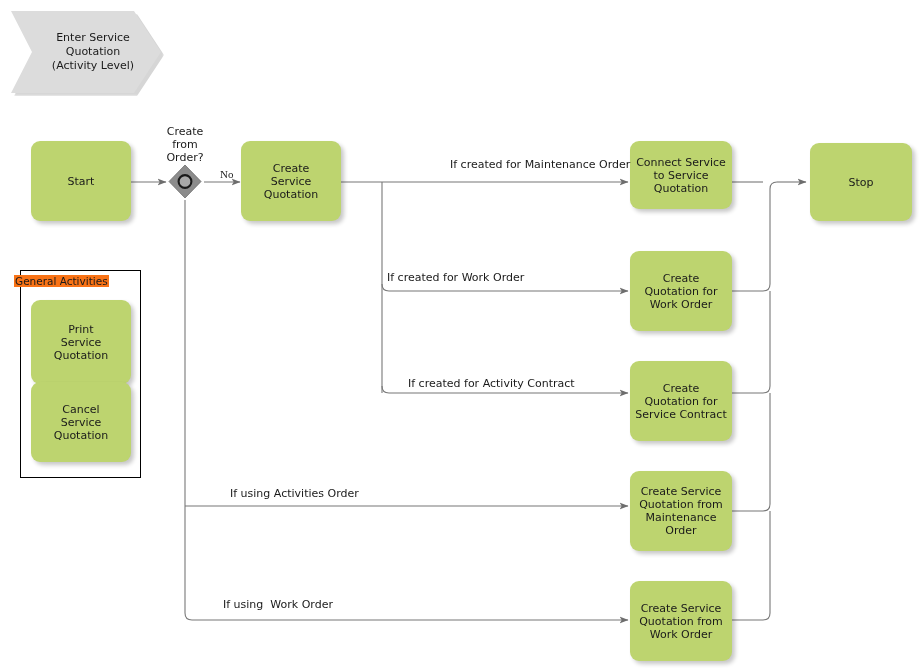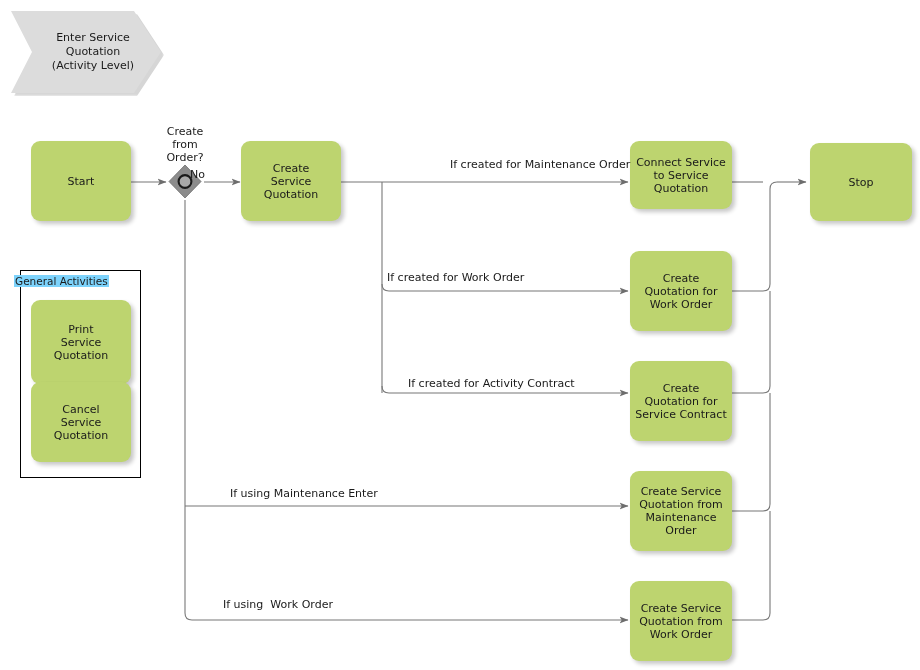--- a/index.html
+++ b/index.html
@@ -69,21 +69,21 @@
   .group-box {
     position: absolute;
     box-sizing: border-box;
     border: 1px solid #000000;
     background: transparent;
   }
   .group-label {
     position: absolute;
     font-size: 10.5px;
     color: #1a1a1a;
-    background: #7dd3fc;
+    background: #f97316;
     padding: 0 1px;
     white-space: nowrap;
   }
   .edge-label {
     position: absolute;
     font-size: 11px;
     color: #1a1a1a;
     white-space: pre;
     background: transparent;
   }
@@ -153,21 +153,21 @@
   <div class="diamond-label" style="left:155px; top:125px; width:60px;">Create
 from
 Order?</div>
   <div class="diamond-wrap" style="left:167px; top:164px;">
     <svg width="36" height="36" viewBox="0 0 36 36">
       <path d="M19.4,2.6 L34.4,17.6 L19.4,32.6 L4.4,17.6 Z" fill="#b9b9b9" opacity="0.55"></path>
       <path d="M18,1 L34,17.5 L18,34 L2,17.5 Z" fill="#8c8c8c" stroke="#6f6f6f" stroke-width="0.8"></path>
       <circle cx="18" cy="17.5" r="6.4" fill="#a8a8a8" stroke="#1a1a1a" stroke-width="2.1"></circle>
     </svg>
   </div>
-  <div class="edge-label" style="left:190px; top:168px;">No</div>
+  <div class="edge-label" style="left:220px; top:168px;font-family:Liberation Serif, serif;">No</div>
 
   <div class="node" style="left:241px; top:141px; width:100px; height:80px;">Create
 Service
 Quotation</div>
 
   <div class="node" style="left:630px; top:141px; width:102px; height:68px;">Connect Service
 to Service
 Quotation</div>
 
   <div class="node" style="left:630px; top:251px; width:102px; height:80px;">Create
@@ -188,21 +188,21 @@
 Work Order</div>
 
   <div class="node" style="left:810px; top:143px; width:102px; height:78px;">Stop</div>
 
   <div class="edge-label" style="left:430px; top:158px;margin-left:20px;">If created for Maintenance Order</div>
 
   <div class="edge-label" style="left:387px; top:271px;">If created for Work Order</div>
 
   <div class="edge-label" style="left:408px; top:377px;">If created for Activity Contract</div>
 
-  <div class="edge-label" style="left:230px; top:487px;">If using Maintenance Enter</div>
+  <div class="edge-label" style="left:230px; top:487px;">If using Activities Order</div>
 
   <div class="edge-label" style="left:223px; top:598px;">If using  Work Order</div>
 
   <div class="group-box" style="left:20px; top:270px; width:121px; height:208px;"></div>
   <div class="group-label" style="left:14px; top:275px;">General Activities</div>
 
   <div class="node" style="left:31px; top:300px; width:100px; height:84px;">Print
 Service
 Quotation</div>
 

